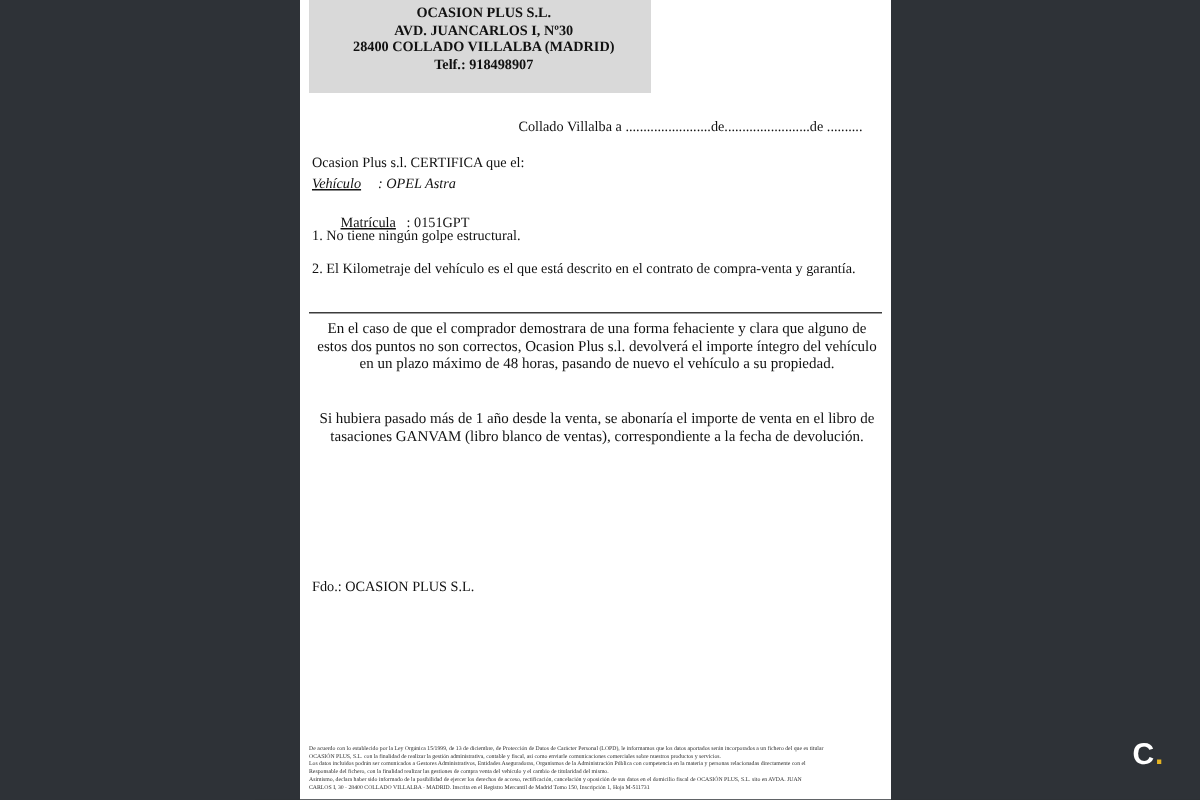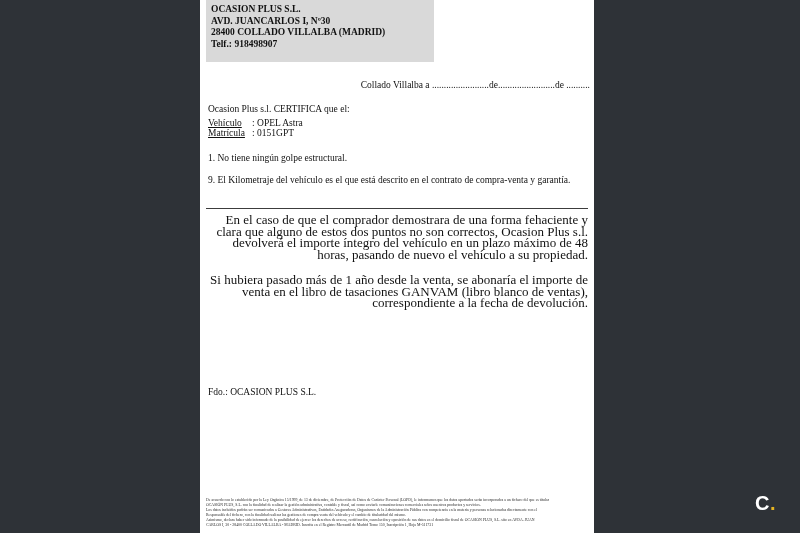--- a/index.html
+++ b/index.html
@@ -28,66 +28,67 @@
   }
   .header-box {
     position: absolute;
     left: 6px;
     top: 0;
     width: 228px;
     height: 62px;
     background: #d9d9d9;
     padding: 4px 0 0 5px;
     box-sizing: border-box;
+    text-align: center;
   }
   .header-box .h-line {
     font-weight: bold;
     font-size: 9.5px;
     line-height: 11.6px;
     white-space: nowrap;
   }
   .date-line {
     position: absolute;
     top: 80px;
-    right: 4px;
+    right: 19px;
     font-size: 9.5px;
     white-space: nowrap;
   }
   .body-line {
     position: absolute;
     left: 8px;
     font-size: 9.5px;
     white-space: nowrap;
   }
   .certify-intro { top: 104px; }
-  .vehicle-line  { top: 118px; }
-  .plate-line    { top: 128px; }
+  .vehicle-line  { top: 118px; font-style: italic; }
+  .plate-line    { top: 144px; margin-left: 19px; }
   .point-1       { top: 153px; text-align: center; }
   .point-2       { top: 175px; }
   .lbl {
     display: inline-block;
     width: 44px;
     text-decoration: underline;
   }
   .divider {
     position: absolute;
     left: 6px;
     top: 208px;
     width: 382px;
     height: 1px;
     background: #3c3c3c;
   }
   .para {
     position: absolute;
     left: 8px;
     width: 380px;
     margin: 0;
-    font-size: 13px;
+    font-size: 10px;
     line-height: 11.5px;
-    text-align: right;
+    text-align: center;
   }
   .para-1 { top: 214px; }
   .para-2 { top: 254px; }
   .para-3 { top: 274px; }
   .signature {
     position: absolute;
     left: 8px;
     top: 387px;
     font-size: 9.5px;
     white-space: nowrap;
@@ -136,21 +137,21 @@
 
     <div class="body-line vehicle-line">
       <span class="lbl">Vehículo</span><span>: OPEL Astra</span>
     </div>
 
     <div class="body-line plate-line">
       <span class="lbl">Matrícula</span><span>: 0151GPT</span>
     </div>
 
     <div class="body-line point-1">1. No tiene ningún golpe estructural.</div>
-    <div class="body-line point-2">9. El Kilometraje del vehículo es el que está descrito en el contrato de compra-venta y garantía.</div>
+    <div class="body-line point-2">2. El Kilometraje del vehículo es el que está descrito en el contrato de compra-venta y garantía.</div>
 
     <div class="divider"></div>
 
     <p class="para para-1">En el caso de que el comprador demostrara de una forma fehaciente y clara que alguno de estos dos puntos no son correctos, Ocasion Plus s.l. devolverá el importe íntegro del vehículo en un plazo máximo de 48 horas, pasando de nuevo el vehículo a su propiedad.</p>
     <p class="para para-3">Si hubiera pasado más de 1 año desde la venta, se abonaría el importe de venta en el libro de tasaciones GANVAM (libro blanco de ventas), correspondiente a la fecha de devolución.</p>
 
     <div class="signature">Fdo.: OCASION PLUS S.L.</div>
 
     <div class="legal">
       <div>De acuerdo con lo establecido por la Ley Orgánica 15/1999, de 13 de diciembre, de Protección de Datos de Carácter Personal (LOPD), le informamos que los datos aportados serán incorporados a un fichero del que es titular</div>

